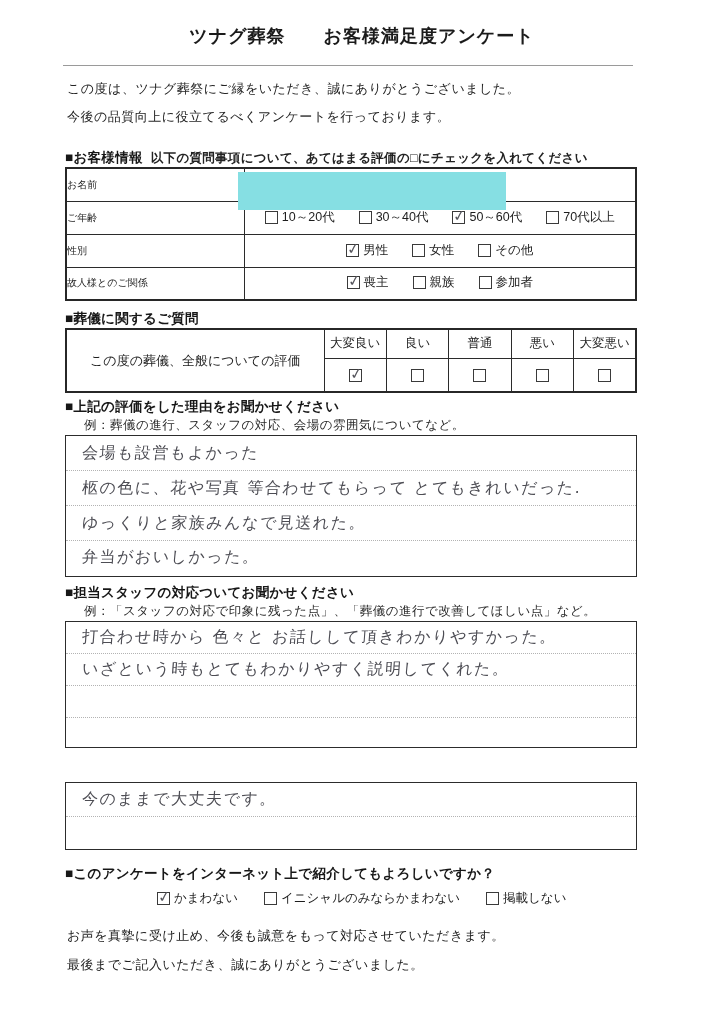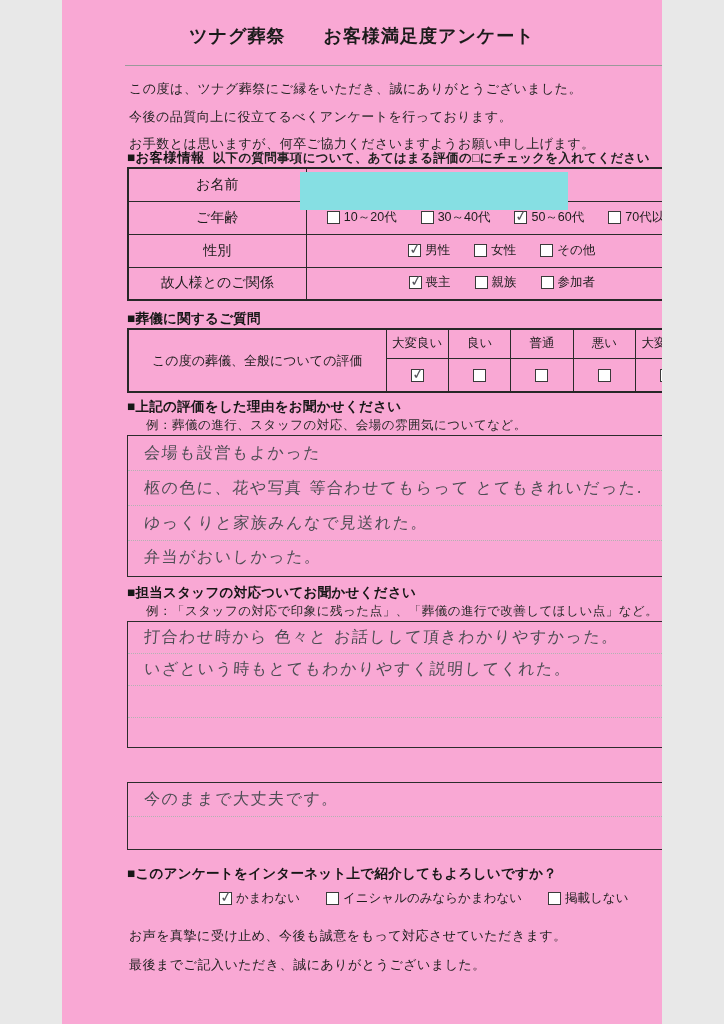--- a/index.html
+++ b/index.html
@@ -1,40 +1,40 @@
 <!DOCTYPE html>
 <html lang="ja"><head>
 <meta charset="utf-8">
 <style>
   * { margin:0; padding:0; box-sizing:border-box; }
   html,body { background:#e8e8e8; }
   body { font-family:"Liberation Sans","DejaVu Sans",sans-serif; }
   .paper {
-    position:relative; width:600px; height:1024px; margin:0 auto;
-    background:#f9a8d4; color:#262626; overflow:hidden;
+    position:relative; width:724px; height:1024px; margin:0 auto;
+    background:#ffffff; color:#262626; overflow:hidden;
   }
   .abs { position:absolute; }
 
   
   .title { top:24px; left:0; width:100%; text-align:center;
     font-size:18px; font-weight:bold; letter-spacing:1px; color:#1b1b1b; }
   .title .gap { display:inline-block; width:38px; }
   .rule { top:65px; left:63px; width:570px; height:1px; background:#9a9a9a; }
   .intro { top:75px; left:67px; font-size:13px; line-height:27.5px; color:#242424; letter-spacing:0.5px; }
 
   
   .sec { font-size:13.5px; font-weight:bold; color:#171717; letter-spacing:0.3px; }
   .sec .note { font-weight:bold; font-size:12.5px; margin-left:8px; color:#222; }
   .example { font-size:12.5px; color:#2a2a2a; letter-spacing:0.5px; }
 
   
   table { border-collapse:collapse; table-layout:fixed; }
   .info-table, .eval-table { border:2px solid #272727; width:572px; }
   .info-table td, .eval-table td { border:1.2px solid #2b2b2b; font-size:12.5px; color:#1d1d1d; }
-  .info-table td.lbl { width:178px; text-align:center; font-size:14px; }
+  .info-table td.lbl { width:178px; font-size:10px; }
   .info-table tr { height:33px; }
   .info-table td.val { text-align:center; position:relative; }
   .opts { display:inline-flex; align-items:center; gap:24px; white-space:nowrap; }
   .opt { display:inline-flex; align-items:center; gap:4px; }
 
   
   .cb { position:relative; display:inline-block; width:13px; height:13px;
     border:1.6px solid #3a3a3a; background:#fff; flex:0 0 auto; }
   .cb.checked::after { content:"✓"; position:absolute; left:0px; top:-5px;
     font-size:15px; color:#55555c; transform:rotate(-8deg); }
@@ -70,21 +70,20 @@
 <div class="paper">
 
   <div class="abs title">
     <span>ツナグ葬祭</span><span class="gap"></span><span>お客様満足度アンケート</span>
   </div>
   <div class="abs rule"></div>
 
   <div class="abs intro">
     <div>この度は、ツナグ葬祭にご縁をいただき、誠にありがとうございました。</div>
     <div>今後の品質向上に役立てるべくアンケートを行っております。</div>
-    <div>お手数とは思いますが、何卒ご協力くださいますようお願い申し上げます。</div>
   </div>
 
   <div class="abs sec" style="top:149px; left:65px;text-align:center;">
     <span>■お客様情報</span><span class="note">以下の質問事項について、あてはまる評価の□にチェックを入れてください</span>
   </div>
 
   <table class="abs info-table" style="top:167px; left:65px;">
     <tbody>
         <tr>
       <td class="lbl">お名前</td>

